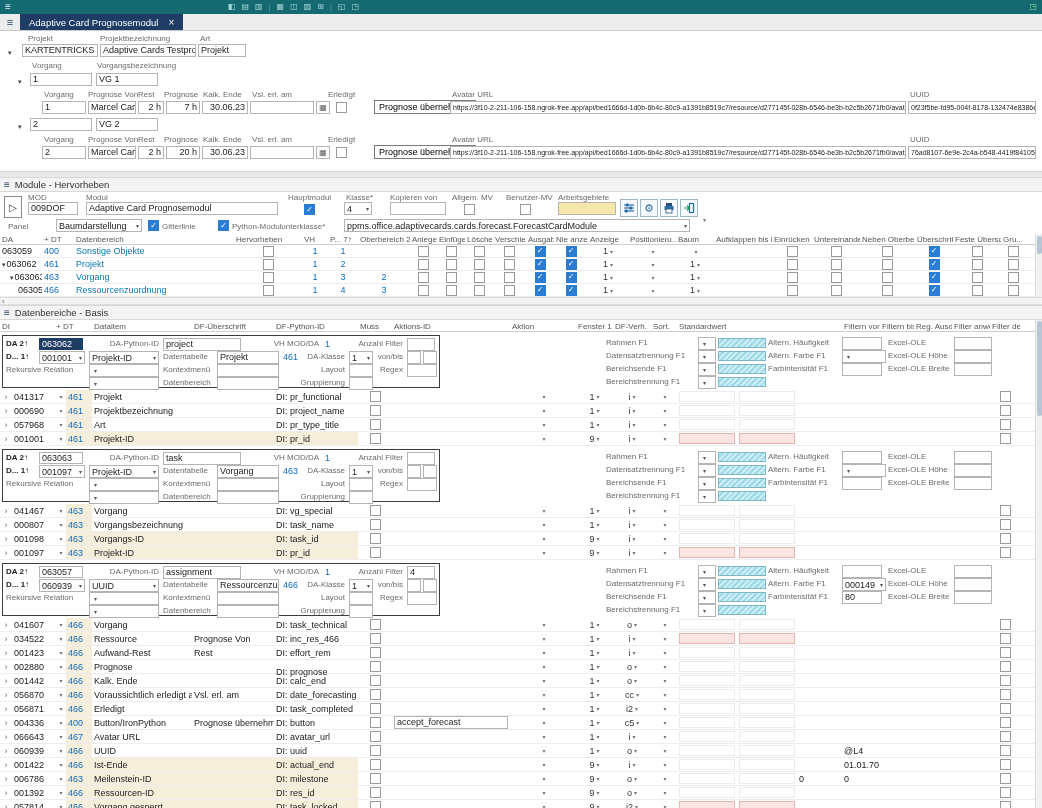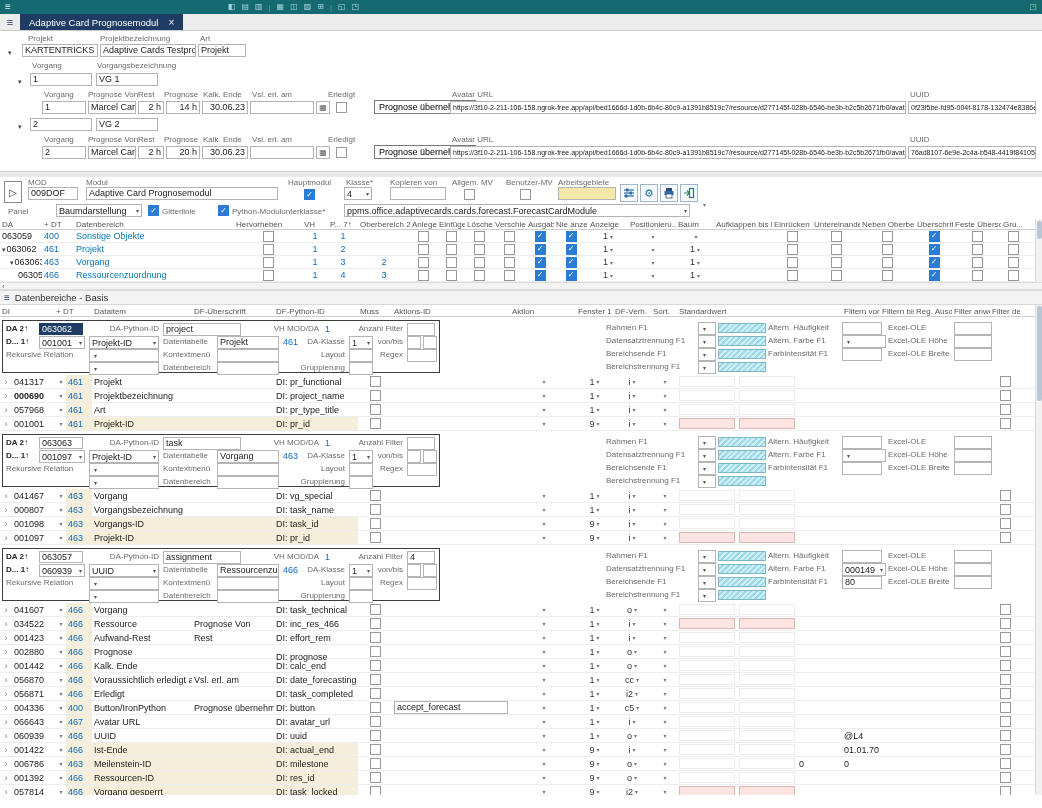--- a/index.html
+++ b/index.html
@@ -143,21 +143,21 @@
             <span class="lbl abs" style="left: 203px; top: 0px;">Kalk. Ende</span>
             <span class="lbl abs" style="left: 252px; top: 0px;">Vsl. erl. am</span>
             <span class="lbl abs" style="left: 328px; top: 0px;">Erledigt</span>
             <span class="lbl abs" style="left: 452px; top: 0px;">Avatar URL</span>
             <span class="lbl abs" style="left: 910px; top: 0px;">UUID</span>
           </div>
           <div style="position: relative; height: 16px; margin-top: 1px;">
             <span class="inp abs " style="left: 42px; top: 1px; width: 44px;">1</span>
             <span class="inp abs " style="left: 88px; top: 1px; width: 48px;">Marcel Carl</span>
             <span class="inp abs right" style="left: 138px; top: 1px; width: 26px;">2 h</span>
-            <span class="inp abs right" style="left: 166px; top: 1px; width: 34px;">14 h</span>
+            <span class="inp abs right" style="left: 166px; top: 1px; width: 34px;">7 h</span>
             <span class="inp abs right" style="left: 202px; top: 1px; width: 46px;">30.06.23</span>
             <span class="inp abs " style="left: 250px; top: 1px; width: 64px;"></span>
             <span class="calbtn abs" style="left: 316px; top: 1px;"></span>
             <span class="cb abs" style="left: 336px; top: 2px;"></span>
             <button class="btn abs" style="left: 374px; top: 0px;">Prognose übernehmen</button>
             <span class="inp abs tiny" style="left: 450px; top: 1px; width: 456px;">https://3f10-2-211-106-158.ngrok-free.app/api/bed1666d-1d0b-6b4c-80c9-a1391b8519c7/resource/d277145f-028b-6546-be3b-b2c5b2671fb0/avatar</span>
             <span class="inp abs tiny" style="left: 908px; top: 1px; width: 128px;">0f23f5be-fd95-004f-8178-132474e8386e</span>
           </div>
         </div>
         <div class="taskgroup">
@@ -189,20 +189,24 @@
             <button class="btn abs" style="left: 374px; top: 0px;">Prognose übernehmen</button>
             <span class="inp abs tiny" style="left: 450px; top: 1px; width: 456px;">https://3f10-2-211-106-158.ngrok-free.app/api/bed1666d-1d0b-6b4c-80c9-a1391b8519c7/resource/d277145f-028b-6546-be3b-b2c5b2671fb0/avatar</span>
             <span class="inp abs tiny" style="left: 908px; top: 1px; width: 128px;">76ad8107-6e9e-2c4a-b548-4419f84105e1</span>
           </div>
         </div>
       </div>
   </div>
 
   <div class="gap"></div>
 
+  <div class="sechead">
+    <span class="sburger"></span>
+    <span>Module - Hervorheben</span>
+  </div>
 
   <div class="module-fields">
     <span class="play-btn" style="left:4px;top:4px"></span>
     <span class="lbl abs" style="left:28px;top:1px">MOD</span>
     <span class="inp abs" style="left:28px;top:10px;width:50px">009DOF</span>
     <span class="lbl abs" style="left:86px;top:1px">Modul</span>
     <span class="inp abs" style="left:86px;top:10px;width:192px">Adaptive Card Prognosemodul</span>
     <span class="lbl abs" style="left:288px;top:1px">Hauptmodul</span>
     <span class="cb abs on" style="left:304px;top:12px"></span>
     <span class="lbl abs" style="left:346px;top:1px">Klasse*</span>
@@ -656,21 +660,21 @@
           <span class="td " style="width: 38px;"></span>
           <span class="td " style="width: 38px;"></span>
           <span class="td c" style="width: 30px;">
             <span class="cb"></span>
           </span>
         </div>
         <div class="trow b">
           <span class="td c" style="width: 12px;">
             <span class="rexp"></span>
           </span>
-          <span class="td " style="width: 42px; font-weight: bold;">000690</span>
+          <span class="td " style="width: 42px;">000690</span>
           <span class="td c" style="width: 12px;">
             <span class="ddf"></span>
           </span>
           <span class="td blue cream" style="width: 26px;">461</span>
           <span class="td " style="width: 100px;">Projektbezeichnung</span>
           <span class="td " style="width: 82px;"></span>
           <span class="td " style="width: 84px;">DI: project_name</span>
           <span class="td c" style="width: 34px;">
             <span class="cb"></span>
           </span>

